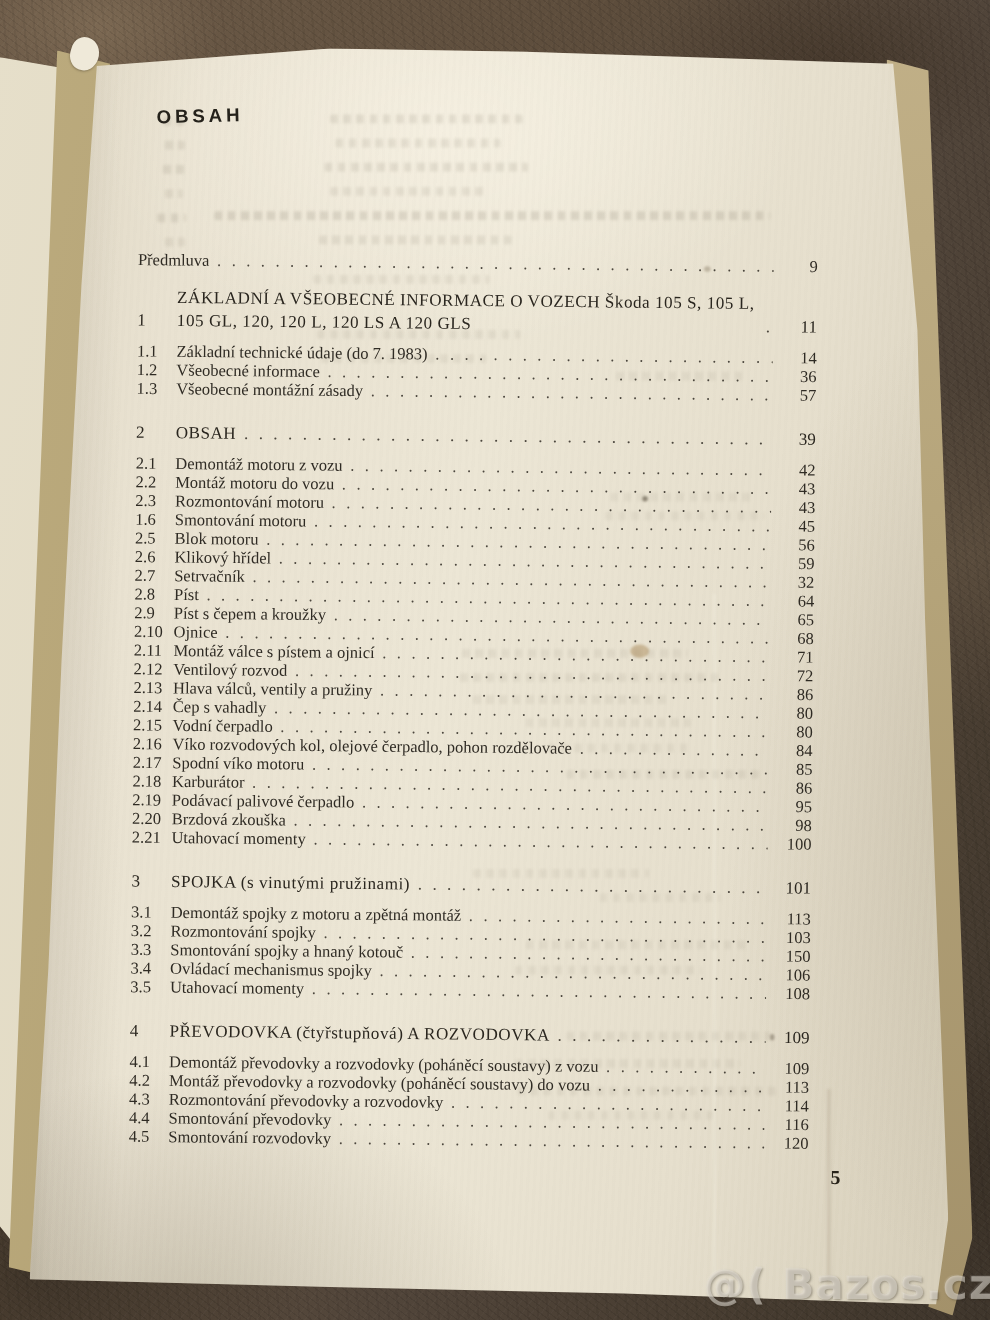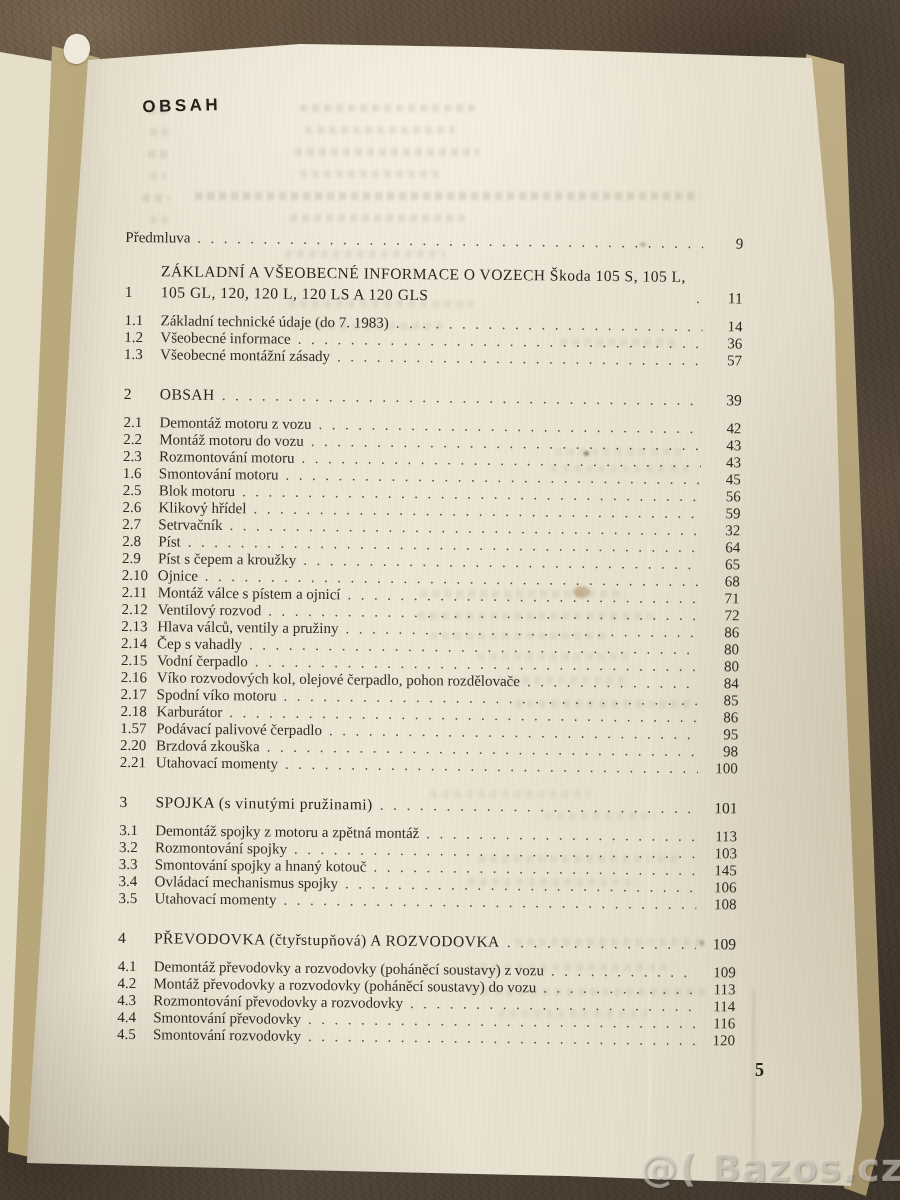--- a/index.html
+++ b/index.html
@@ -266,21 +266,21 @@
               <span class="dots">......................................................................</span>
               <span class="pg">85</span>
             </div>
             <div class="row item">
               <span class="num">2.18</span>
               <span class="title">Karburátor</span>
               <span class="dots">......................................................................</span>
               <span class="pg">86</span>
             </div>
             <div class="row item">
-              <span class="num">1.57</span>
+              <span class="num">2.19</span>
               <span class="title">Podávací palivové čerpadlo</span>
               <span class="dots">......................................................................</span>
               <span class="pg">95</span>
             </div>
             <div class="row item">
               <span class="num">2.20</span>
               <span class="title">Brzdová zkouška</span>
               <span class="dots">......................................................................</span>
               <span class="pg">98</span>
             </div>
@@ -307,21 +307,21 @@
             <div class="row item">
               <span class="num">3.2</span>
               <span class="title">Rozmontování spojky</span>
               <span class="dots">......................................................................</span>
               <span class="pg">103</span>
             </div>
             <div class="row item">
               <span class="num">3.3</span>
               <span class="title">Smontování spojky a hnaný kotouč</span>
               <span class="dots">......................................................................</span>
-              <span class="pg">145</span>
+              <span class="pg">150</span>
             </div>
             <div class="row item">
               <span class="num">3.4</span>
               <span class="title">Ovládací mechanismus spojky</span>
               <span class="dots">......................................................................</span>
               <span class="pg">106</span>
             </div>
             <div class="row item">
               <span class="num">3.5</span>
               <span class="title">Utahovací momenty</span>

